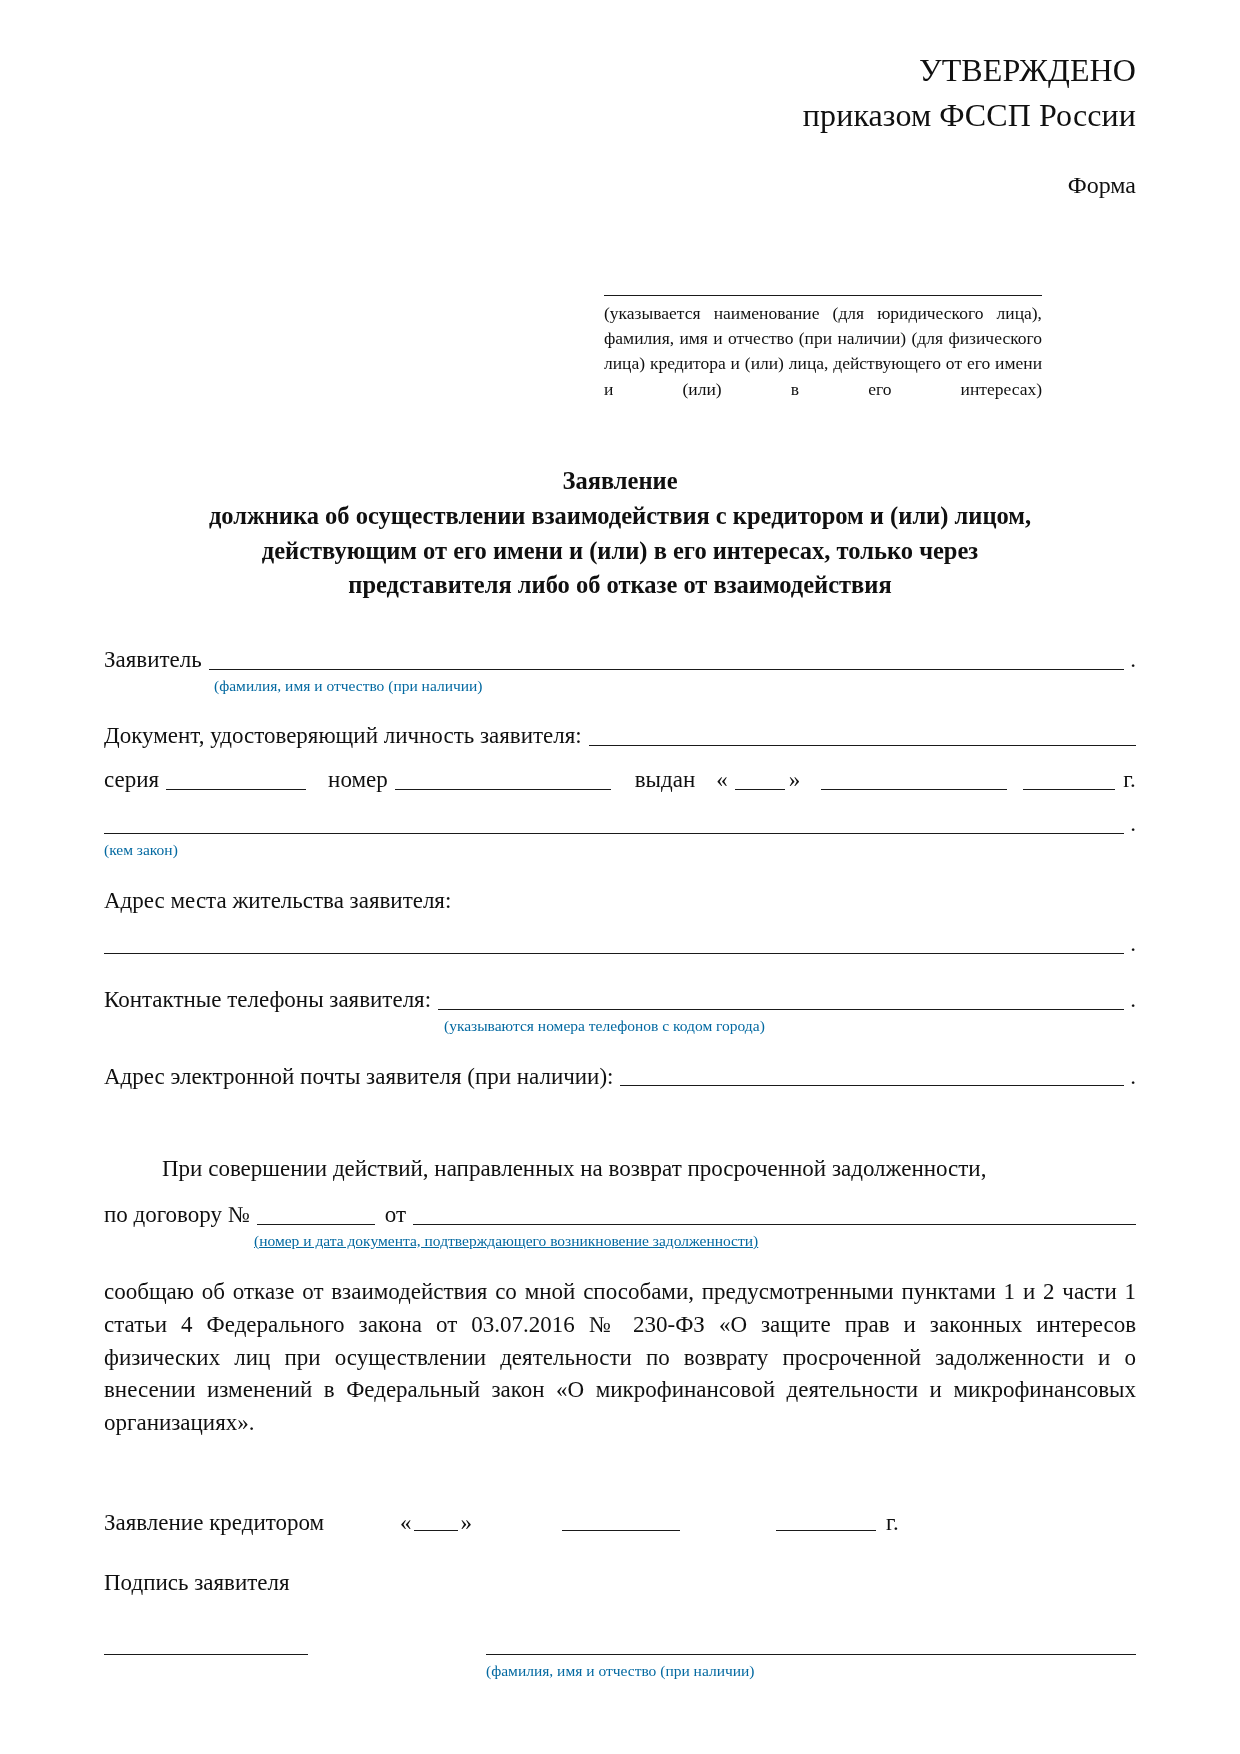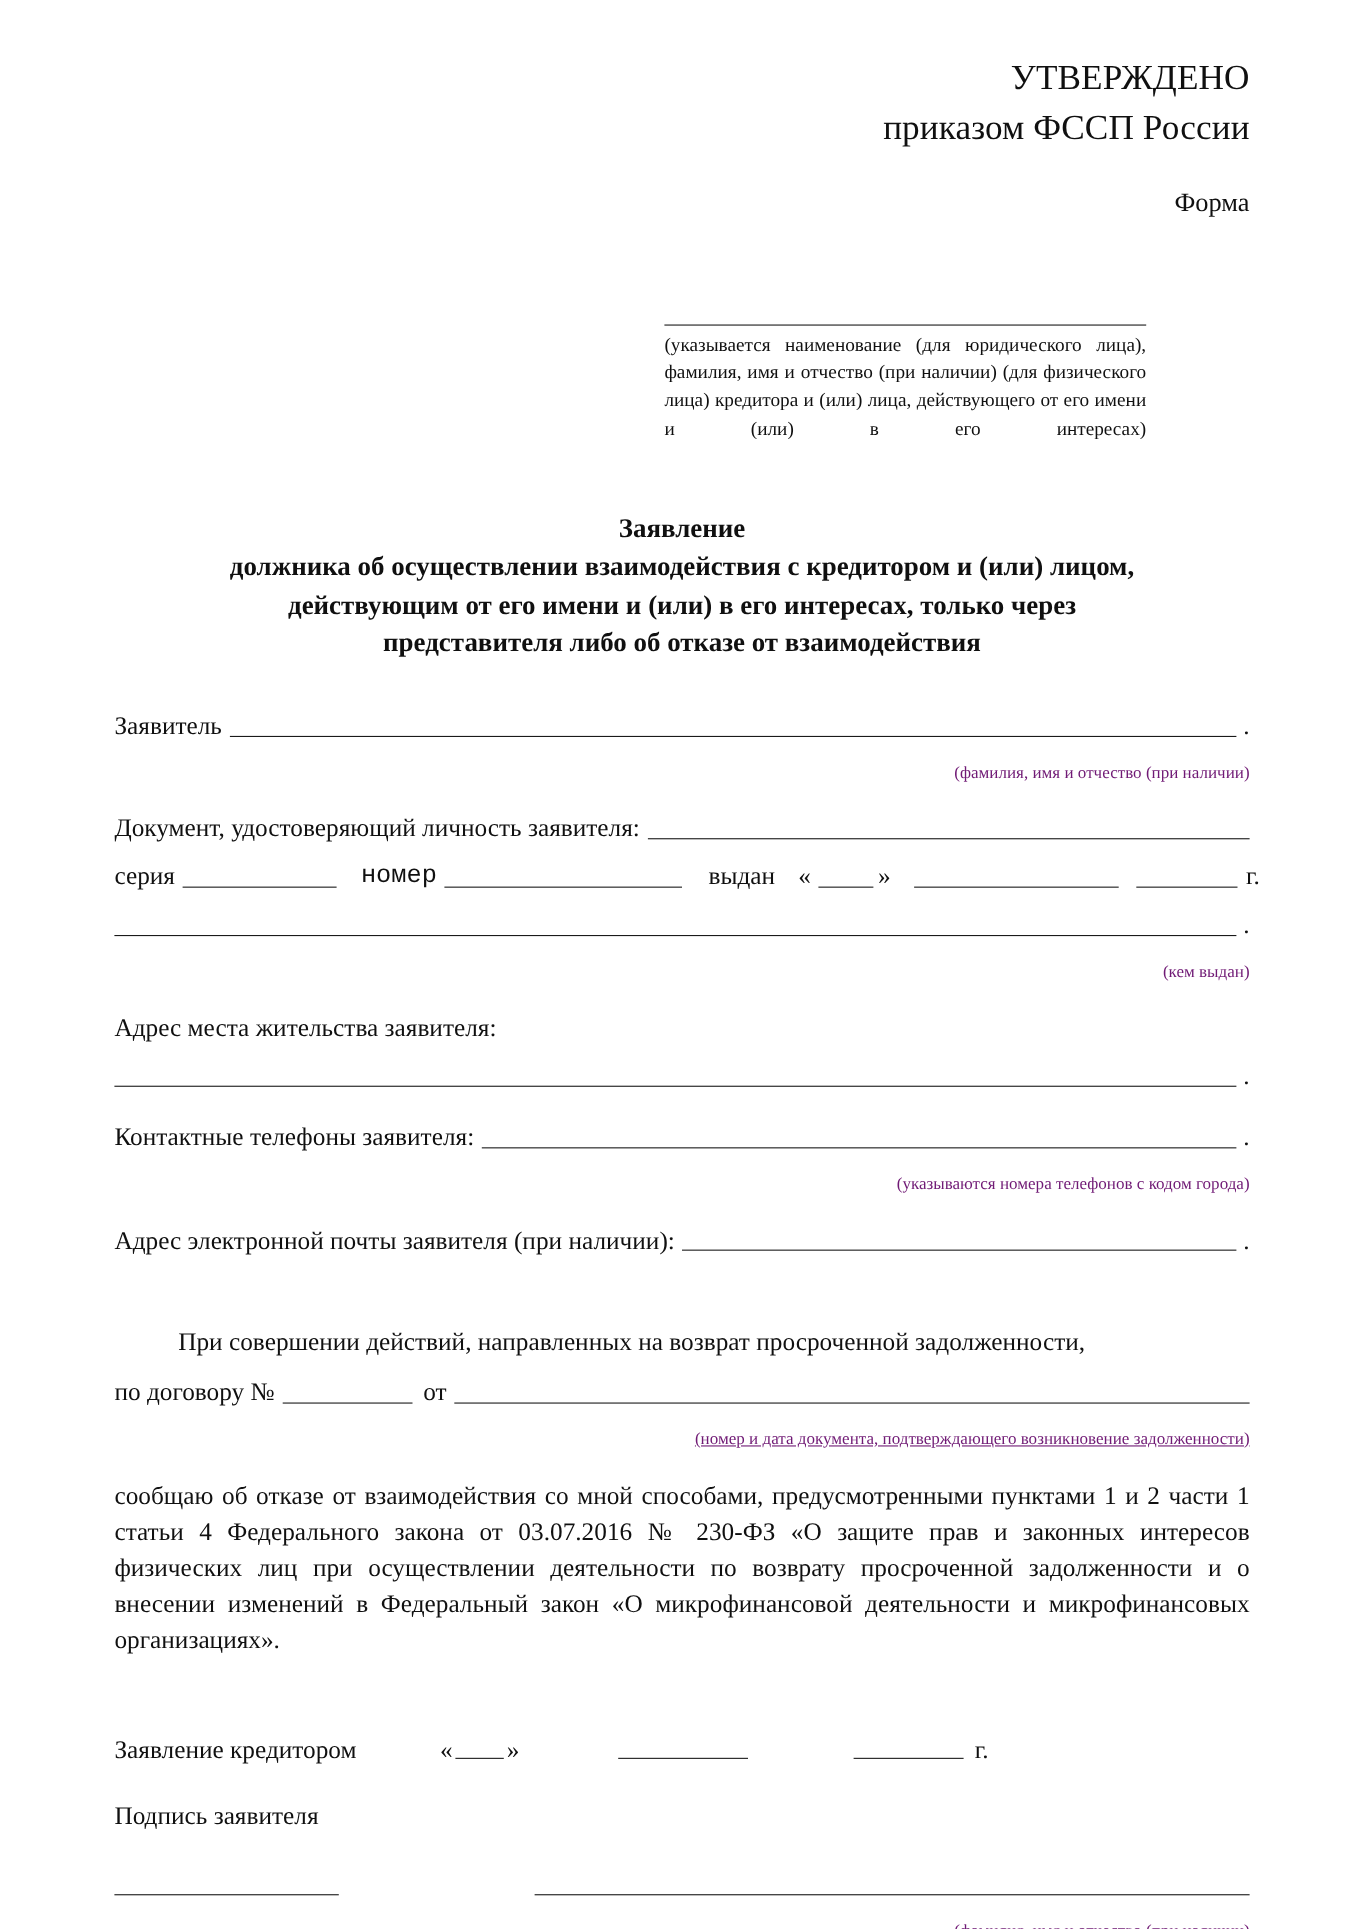--- a/index.html
+++ b/index.html
@@ -29,24 +29,24 @@
     flex: 1 1 auto;
     border-bottom: 1.4px solid #1a1a1a;
     height: 0;
     align-self: flex-end;
     margin-bottom: 5px;
     min-width: 10px;
   }
   .rule.fixed { flex: 0 0 auto; }
   .caption {
     font-size: 15.5px;
-    text-align: right;
+    text-align: left;
     line-height: 1.25;
-    margin-top: 18px;
-    color: #701a75;
+    margin-top: 1px;
+    color: #0369a1;
   }
 
   
   .approval {
     text-align: right;
     font-size: 32px;
     line-height: 1.40;
     letter-spacing: .1px;
   }
   .form-word {
@@ -169,38 +169,38 @@
     <div class="field-row">
       <span class="lbl">Документ, удостоверяющий личность заявителя:</span>
       <span class="rule"></span>
     </div>
 
     <div class="gap-sm"></div>
 
     <div class="field-row">
       <span class="lbl">серия</span>
       <span class="rule fixed" style="width:140px;"></span>
-      <span class="lbl" style="padding-left:22px;font-family:Liberation Mono, monospace;">номер</span>
+      <span class="lbl" style="padding-left:22px;">номер</span>
       <span class="rule fixed" style="width:216px;"></span>
       <span class="lbl" style="padding-left:24px;">выдан</span>
       <span class="lbl" style="padding-left:14px;">«</span>
       <span class="rule fixed" style="width:50px;"></span>
       <span class="lbl" style="padding-left:4px;">»</span>
       <span class="rule fixed" style="width:186px;margin-left:14px;"></span>
       <span class="rule fixed" style="width:92px;margin-left:16px;"></span>
       <span class="lbl" style="padding-left:8px;">г.</span>
     </div>
 
     <div class="gap-sm"></div>
 
     <div class="field-row">
       <span class="rule"></span>
       <span class="dot-end">.</span>
     </div>
-    <div class="caption">(кем выдан)</div>
+    <div class="caption">(кем закон)</div>
   </div>
 
   <div class="gap-md"></div>
 
   <div>
     <div class="field-row">
       <span class="lbl">Адрес места жительства заявителя:</span>
     </div>
     <div class="gap-sm"></div>
     <div class="field-row">

